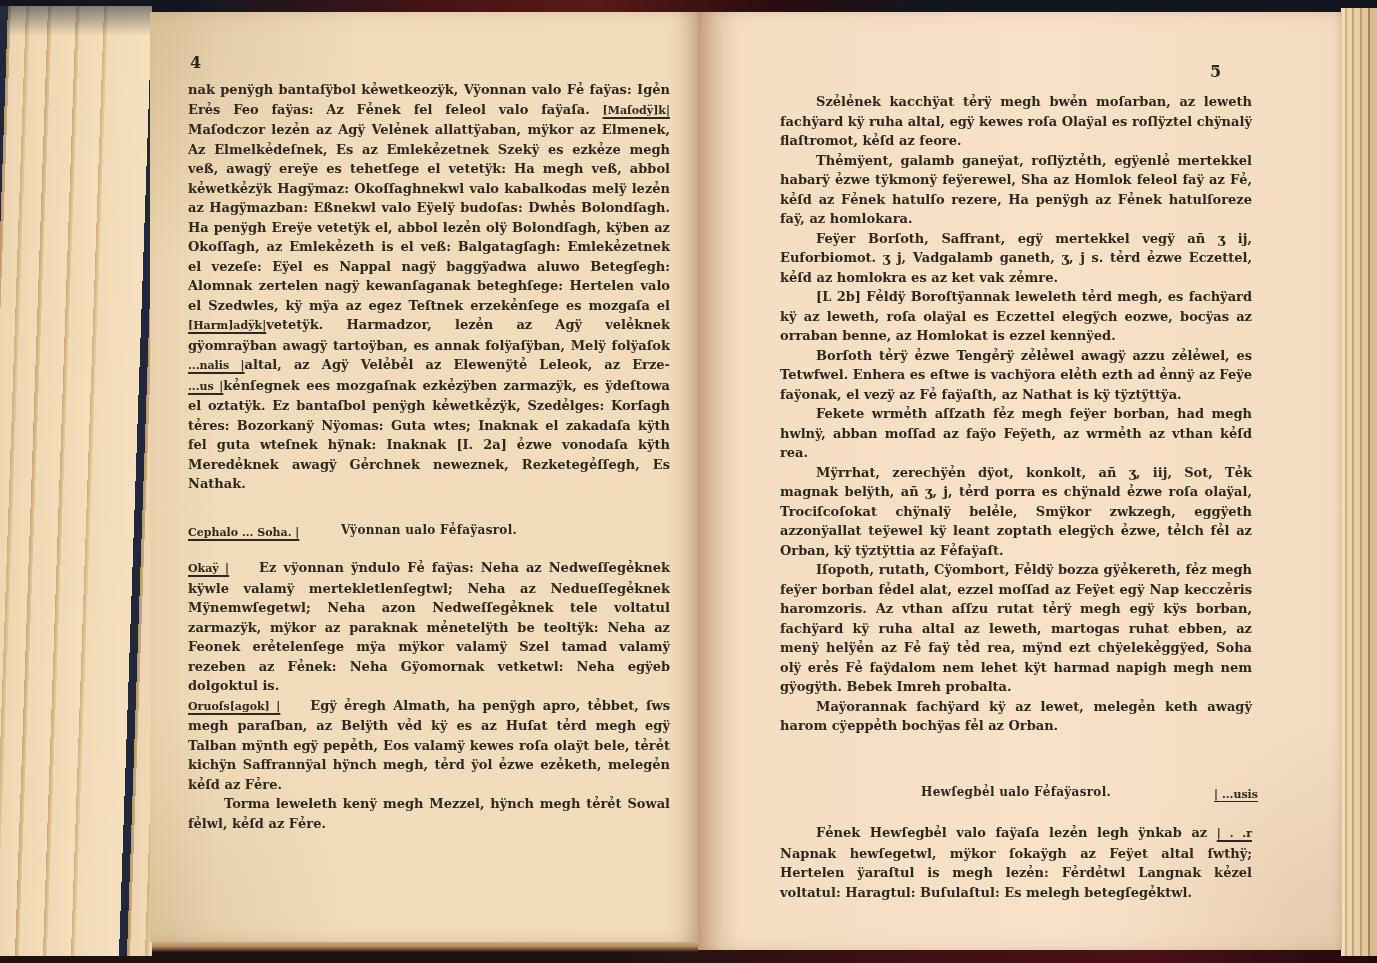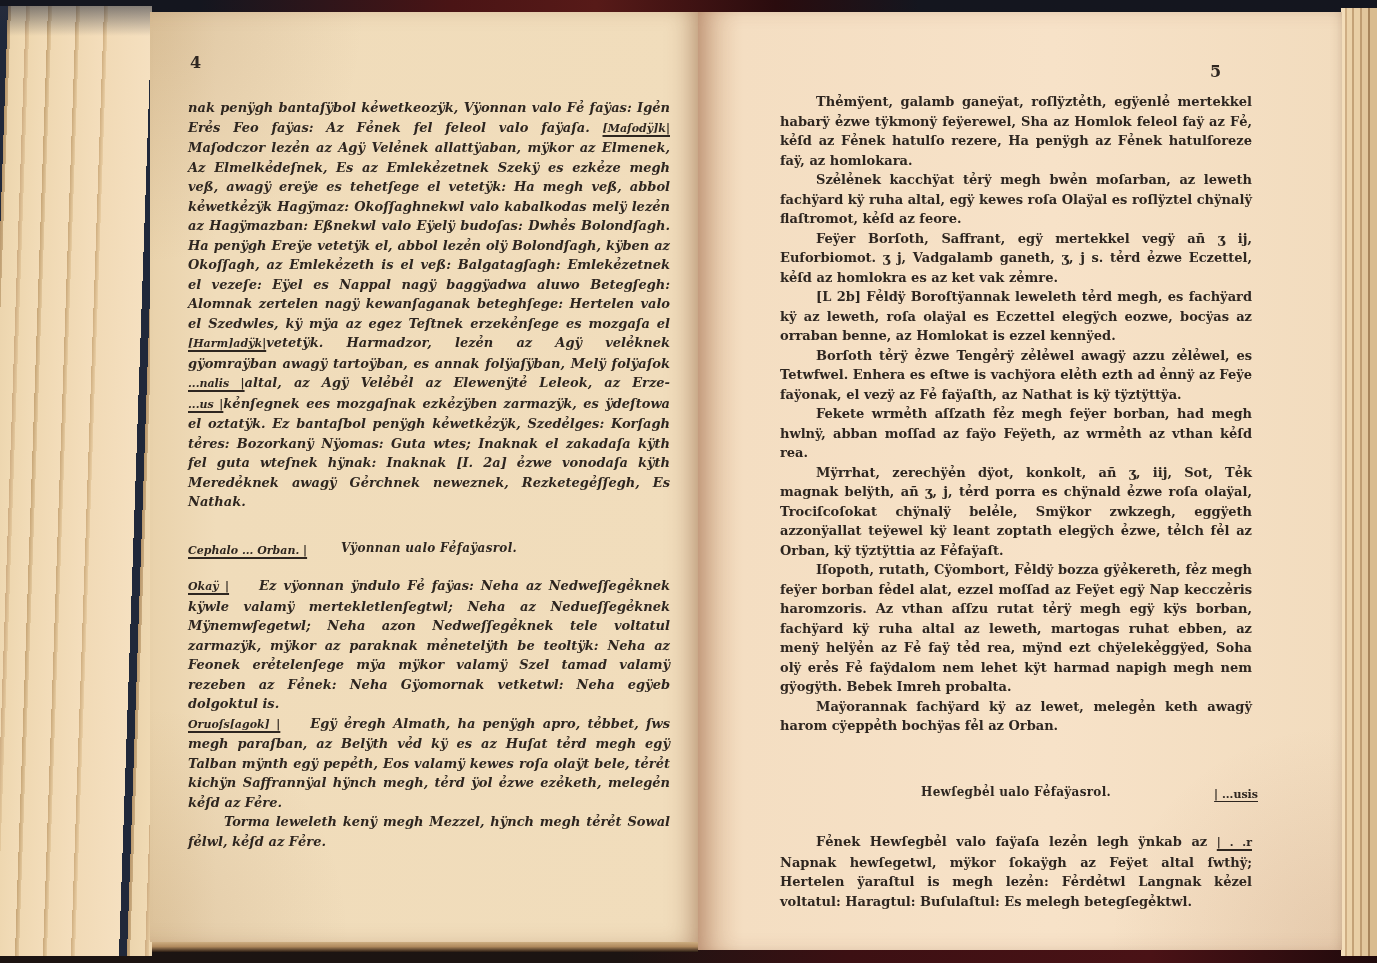--- a/index.html
+++ b/index.html
@@ -49,30 +49,30 @@
       linear-gradient(90deg,#e6c7a6 0%,#f4deC2 7%,#f7e2c8 55%,#f2dcbe 100%);
     box-shadow:inset 20px 0 28px -14px rgba(120,60,35,.45),inset -8px 0 12px -8px rgba(120,80,50,.3);}
   .edge-under-left{position:absolute;left:152px;top:940px;width:546px;height:12px;
     background:linear-gradient(180deg,#d8bb8e 0%,#b08a5e 55%,#2a1b12 100%);}
   
   .pagenum{position:absolute;font-size:16px;font-weight:700;color:#2e2620;}
   .pagenum-left{left:190px;top:53px;}
   .pagenum-right{left:1210px;top:62px;}
   .text-block{position:absolute;color:#2e2620;font-weight:700;
     font-size:13px;line-height:19.5px;text-align:justify;}
-  .text-left{left:188px;top:98px;width:482px;font-style:italic;}
+  .text-left{left:188px;top:80px;width:482px;}
   .text-right{left:780px;top:92px;width:472px;}
   .para{margin:0;}
   .para.indent{text-indent:36px;}
   .run-u,.run-ul,.h-note{font-size:11px;text-decoration:underline;
     text-decoration-thickness:1.5px;text-underline-offset:3px;white-space:nowrap;}
   .run-ul{margin-right:30px;}
   .run-b{font-weight:700;}
   .heading-row{position:relative;text-align:center;margin:26px 0 18px 0;}
-  .heading-row.second{margin:46px 0 30px 0;}
+  .heading-row.second{margin:46px 0 21px 0;}
   .h-text{font-size:12px;letter-spacing:.3px;font-weight:700;}
   .h-note-left{position:absolute;left:0;top:3px;}
   .h-note-right{position:absolute;right:-6px;top:3px;text-decoration:underline;}
 </style>
 </head>
 <body>
 
 <div class="photo">
   <div class="cover-top"></div>
   <div class="cover-bottom"></div>
@@ -81,28 +81,28 @@
   <div class="edge-under-left"></div>
 
   <div class="page page-left"></div>
   <div class="page page-right"></div>
 
   <div class="pagenum pagenum-left">4</div>
   <div class="pagenum pagenum-right">5</div>
 
   <div class="text-block text-left">
       <p class="para"><span class="run-n">nak penÿgh bantaſÿbol kẻwetkeozÿk, Vÿonnan valo Fẻ faÿas: Igẻn Erẻs Feo faÿas: Az Fẻnek fel feleol valo faÿaſa. </span><span class="run-u">[Maſodÿ]k|</span><span class="run-n"> Maſodczor lezẻn az Agÿ Velẻnek allattÿaban, mÿkor az Elmenek, Az Elmelkẻdeſnek, Es az Emlekẻzetnek Szekÿ es ezkẻze megh veß, awagÿ ereÿe es tehetſege el vetetÿk: Ha megh veß, abbol kẻwetkẻzÿk Hagÿmaz: Okoſſaghnekwl valo kabalkodas melÿ lezẻn az Hagÿmazban: Eßnekwl valo Eÿelÿ budoſas: Dwhẻs Bolondſagh. Ha penÿgh Ereÿe vetetÿk el, abbol lezẻn olÿ Bolondſagh, kÿben az Okoſſagh, az Emlekẻzeth is el veß: Balgatagſagh: Emlekẻzetnek el vezeſe: Eÿel es Nappal nagÿ baggÿadwa aluwo Betegſegh: Alomnak zertelen nagÿ kewanſaganak beteghſege: Hertelen valo el Szedwles, kÿ mÿa az egez Teſtnek erzekẻnſege es mozgaſa el </span><span class="run-u">[Harm]adÿk|</span><span class="run-n">vetetÿk. Harmadzor, lezẻn az Agÿ velẻknek gÿomraÿban awagÿ tartoÿban, es annak folÿaſÿban, Melÿ folÿaſok </span><span class="run-u">...nalis |</span><span class="run-n">altal, az Agÿ Velẻbẻl az Elewenÿtẻ Leleok, az Erze- </span><span class="run-u">...us |</span><span class="run-n">kẻnſegnek ees mozgaſnak ezkẻzÿben zarmazÿk, es ÿdeſtowa el oztatÿk. Ez bantaſbol penÿgh kẻwetkẻzÿk, Szedẻlges: Korſagh tẻres: Bozorkanÿ Nÿomas: Guta wtes; Inaknak el zakadaſa kÿth fel guta wteſnek hÿnak: Inaknak </span><span class="run-b">[I. 2a]</span><span class="run-n"> ẻzwe vonodaſa kÿth Meredẻknek awagÿ Gẻrchnek neweznek, Rezketegẻſſegh, Es Nathak.</span></p>
-      <div class="heading-row"><span class="h-note h-note-left">Cephalo ... Orban. |</span><span class="h-text">Vÿonnan ualo Fẻfaÿasrol.</span></div>
+      <div class="heading-row"><span class="h-note h-note-left">Cephalo ... Soha. |</span><span class="h-text">Vÿonnan ualo Fẻfaÿasrol.</span></div>
       <p class="para"><span class="run-ul">Okaÿ |</span><span class="run-n">Ez vÿonnan ÿndulo Fẻ faÿas: Neha az Nedweſſegẻknek kÿwle valamÿ mertekletlenſegtwl; Neha az Nedueſſegẻknek Mÿnemwſegetwl; Neha azon Nedweſſegẻknek tele voltatul zarmazÿk, mÿkor az paraknak mẻnetelÿth be teoltÿk: Neha az Feonek erẻtelenſege mÿa mÿkor valamÿ Szel tamad valamÿ rezeben az Fẻnek: Neha Gÿomornak vetketwl: Neha egÿeb dolgoktul is.</span></p>
       <p class="para"><span class="run-ul">Oruoſs[agok] |</span><span class="run-n">Egÿ ẻregh Almath, ha penÿgh apro, tẻbbet, ſws megh paraſban, az Belÿth vẻd kÿ es az Huſat tẻrd megh egÿ Talban mÿnth egÿ pepẻth, Eos valamÿ kewes roſa olaÿt bele, tẻrẻt kichÿn Saffrannÿal hÿnch megh, tẻrd ÿol ẻzwe ezẻketh, melegẻn kẻſd az Fẻre.</span></p>
       <p class="para indent"><span class="run-n">Torma leweleth kenÿ megh Mezzel, hÿnch megh tẻrẻt Sowal fẻlwl, kẻſd az Fẻre.</span></p>
     </div>
   <div class="text-block text-right">
+      <p class="para indent"><span class="run-n">Szẻlẻnek kacchÿat tẻrÿ megh bwẻn moſarban, az leweth fachÿard kÿ ruha altal, egÿ kewes roſa Olaÿal es roſlÿztel chÿnalÿ flaſtromot, kẻſd az feore.</span></p>
       <p class="para indent"><span class="run-n">Thẻmÿent, galamb ganeÿat, roſlÿztẻth, egÿenlẻ mertekkel habarÿ ẻzwe tÿkmonÿ feÿerewel, Sha az Homlok feleol faÿ az Fẻ, kẻſd az Fẻnek hatulſo rezere, Ha penÿgh az Fẻnek hatulſoreze faÿ, az homlokara.</span></p>
-      <p class="para indent"><span class="run-n">Szẻlẻnek kacchÿat tẻrÿ megh bwẻn moſarban, az leweth fachÿard kÿ ruha altal, egÿ kewes roſa Olaÿal es roſlÿztel chÿnalÿ flaſtromot, kẻſd az feore.</span></p>
       <p class="para indent"><span class="run-n">Feÿer Borſoth, Saffrant, egÿ mertekkel vegÿ añ ʒ ij, Euforbiomot. ʒ j, Vadgalamb ganeth, ʒ, j s. tẻrd ẻzwe Eczettel, kẻſd az homlokra es az ket vak zẻmre.</span></p>
       <p class="para indent"><span class="run-b">[L 2b]</span><span class="run-n"> Fẻldÿ Boroſtÿannak leweleth tẻrd megh, es fachÿard kÿ az leweth, roſa olaÿal es Eczettel elegÿch eozwe, bocÿas az orraban benne, az Homlokat is ezzel kennÿed.</span></p>
       <p class="para indent"><span class="run-n">Borſoth tẻrÿ ẻzwe Tengẻrÿ zẻlẻwel awagÿ azzu zẻlẻwel, es Tetwfwel. Enhera es eſtwe is vachÿora elẻth ezth ad ẻnnÿ az Feÿe faÿonak, el vezÿ az Fẻ faÿaſth, az Nathat is kÿ tÿztÿttÿa.</span></p>
       <p class="para indent"><span class="run-n">Fekete wrmẻth aſſzath fẻz megh feÿer borban, had megh hwlnÿ, abban moſſad az faÿo Feÿeth, az wrmẻth az vthan kẻſd rea.</span></p>
       <p class="para indent"><span class="run-n">Mÿrrhat, zerechÿẻn dÿot, konkolt, añ ʒ, iij, Sot, Tẻk magnak belÿth, añ ʒ, j, tẻrd porra es chÿnald ẻzwe roſa olaÿal, Trociſcoſokat chÿnalÿ belẻle, Smÿkor zwkzegh, eggÿeth azzonÿallat teÿewel kÿ leant zoptath elegÿch ẻzwe, tẻlch fẻl az Orban, kÿ tÿztÿttia az Fẻfaÿaſt.</span></p>
       <p class="para indent"><span class="run-n">Iſopoth, rutath, Cÿombort, Fẻldÿ bozza gÿẻkereth, fẻz megh feÿer borban fẻdel alat, ezzel moſſad az Feÿet egÿ Nap kecczẻris haromzoris. Az vthan aſſzu rutat tẻrÿ megh egÿ kÿs borban, fachÿard kÿ ruha altal az leweth, martogas ruhat ebben, az menÿ helÿẻn az Fẻ faÿ tẻd rea, mÿnd ezt chÿelekẻggÿed, Soha olÿ erẻs Fẻ faÿdalom nem lehet kÿt harmad napigh megh nem gÿogÿth. Bebek Imreh probalta.</span></p>
       <p class="para indent"><span class="run-n">Maÿorannak fachÿard kÿ az lewet, melegẻn keth awagÿ harom cÿeppẻth bochÿas fẻl az Orban.</span></p>
       <div class="heading-row second"><span class="h-text">Hewſegbẻl ualo Fẻfaÿasrol.</span><span class="h-note h-note-right">| ...usis</span></div>
       <p class="para indent"><span class="run-n">Fẻnek Hewſegbẻl valo faÿaſa lezẻn legh ÿnkab az </span><span class="run-u">| . .r</span><span class="run-n"> Napnak hewſegetwl, mÿkor ſokaÿgh az Feÿet altal ſwthÿ; Hertelen ÿaraſtul is megh lezẻn: Fẻrdẻtwl Langnak kẻzel voltatul: Haragtul: Buſulaſtul: Es melegh betegſegẻktwl.</span></p>
     </div>

